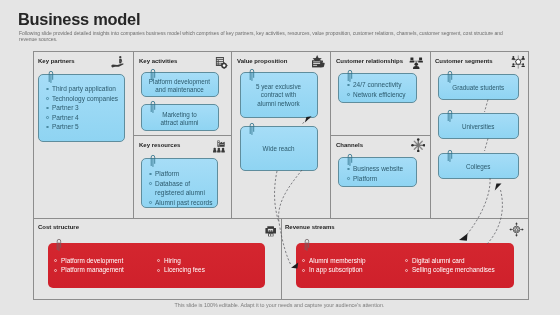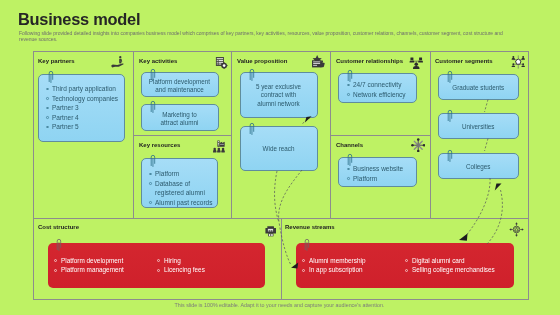--- a/index.html
+++ b/index.html
@@ -1,17 +1,17 @@
 <!DOCTYPE html>
 <html><head>
 <meta charset="utf-8">
 <style>
   html,body{margin:0;padding:0;}
   body{width:560px;height:315px;background:#ffffff;font-family:"Liberation Sans",sans-serif;overflow:hidden;position:relative;}
-  .slide{position:absolute;left:0;top:0;width:560px;height:315px;background:#bef264;}
+  .slide{position:absolute;left:0;top:0;width:560px;height:315px;background:#e5e5e5;}
   #title{position:absolute;left:18px;top:9.5px;font-size:16.4px;font-weight:bold;color:#262626;letter-spacing:-0.25px;}
   #subtitle{position:absolute;left:19px;top:29.5px;width:494px;font-size:5.0px;line-height:6.5px;color:#6d6d6d;}
   #footer{position:absolute;left:0;top:301.5px;width:559px;text-align:center;font-size:5.35px;color:#7b7b7b;}
   .grid{position:absolute;left:32.5px;top:50.5px;width:496px;height:249px;border:0.85px solid #8d8d8d;box-sizing:border-box;}
   .vline{position:absolute;width:0.85px;background:#8d8d8d;}
   .hline{position:absolute;height:0.85px;background:#8d8d8d;}
   .sect-title{position:absolute;font-size:6px;font-weight:bold;color:#222;}
   .bbox{position:absolute;background:linear-gradient(180deg,#a6ddf7 0%,#8fd4f2 100%);border:0.7px solid #5f8d9d;border-radius:5px;box-sizing:border-box;}
   .redbox{position:absolute;background:linear-gradient(180deg,#d4262f 0%,#cf202b 100%);border-radius:5px;box-sizing:border-box;}
   .bullets{font-size:6.5px;line-height:9.5px;color:#2c5a6d;margin:0;padding:0;}

